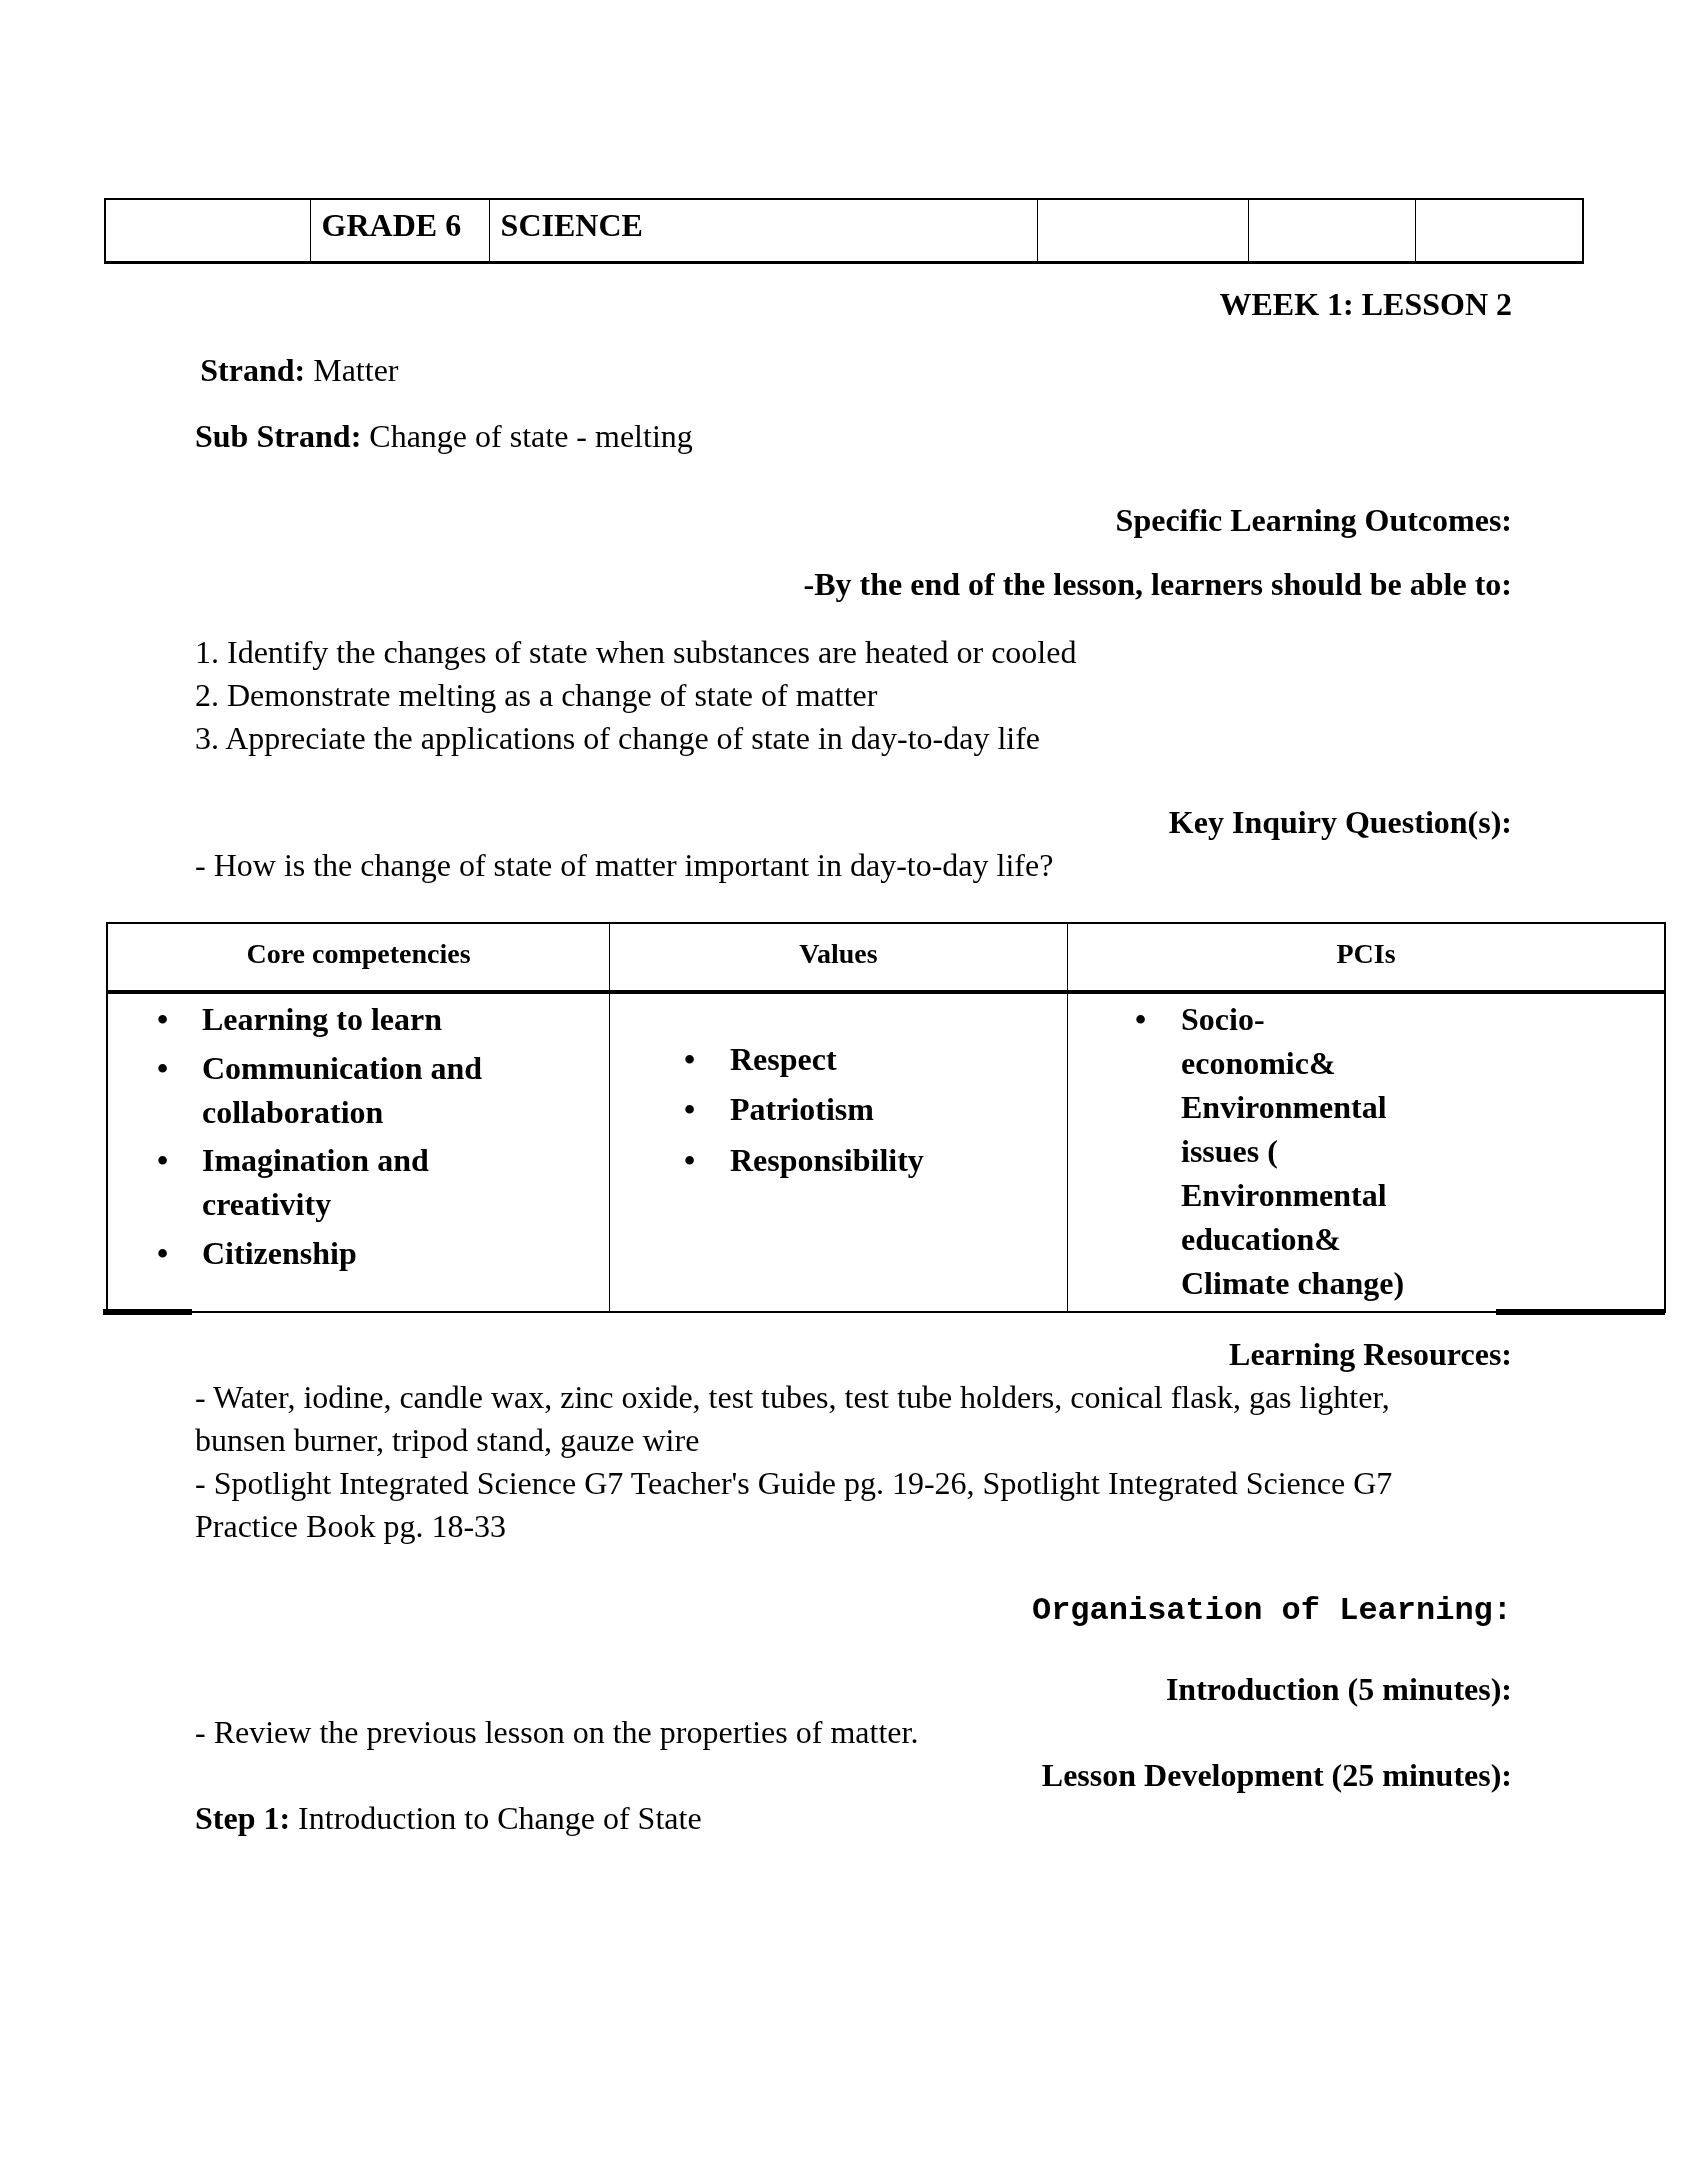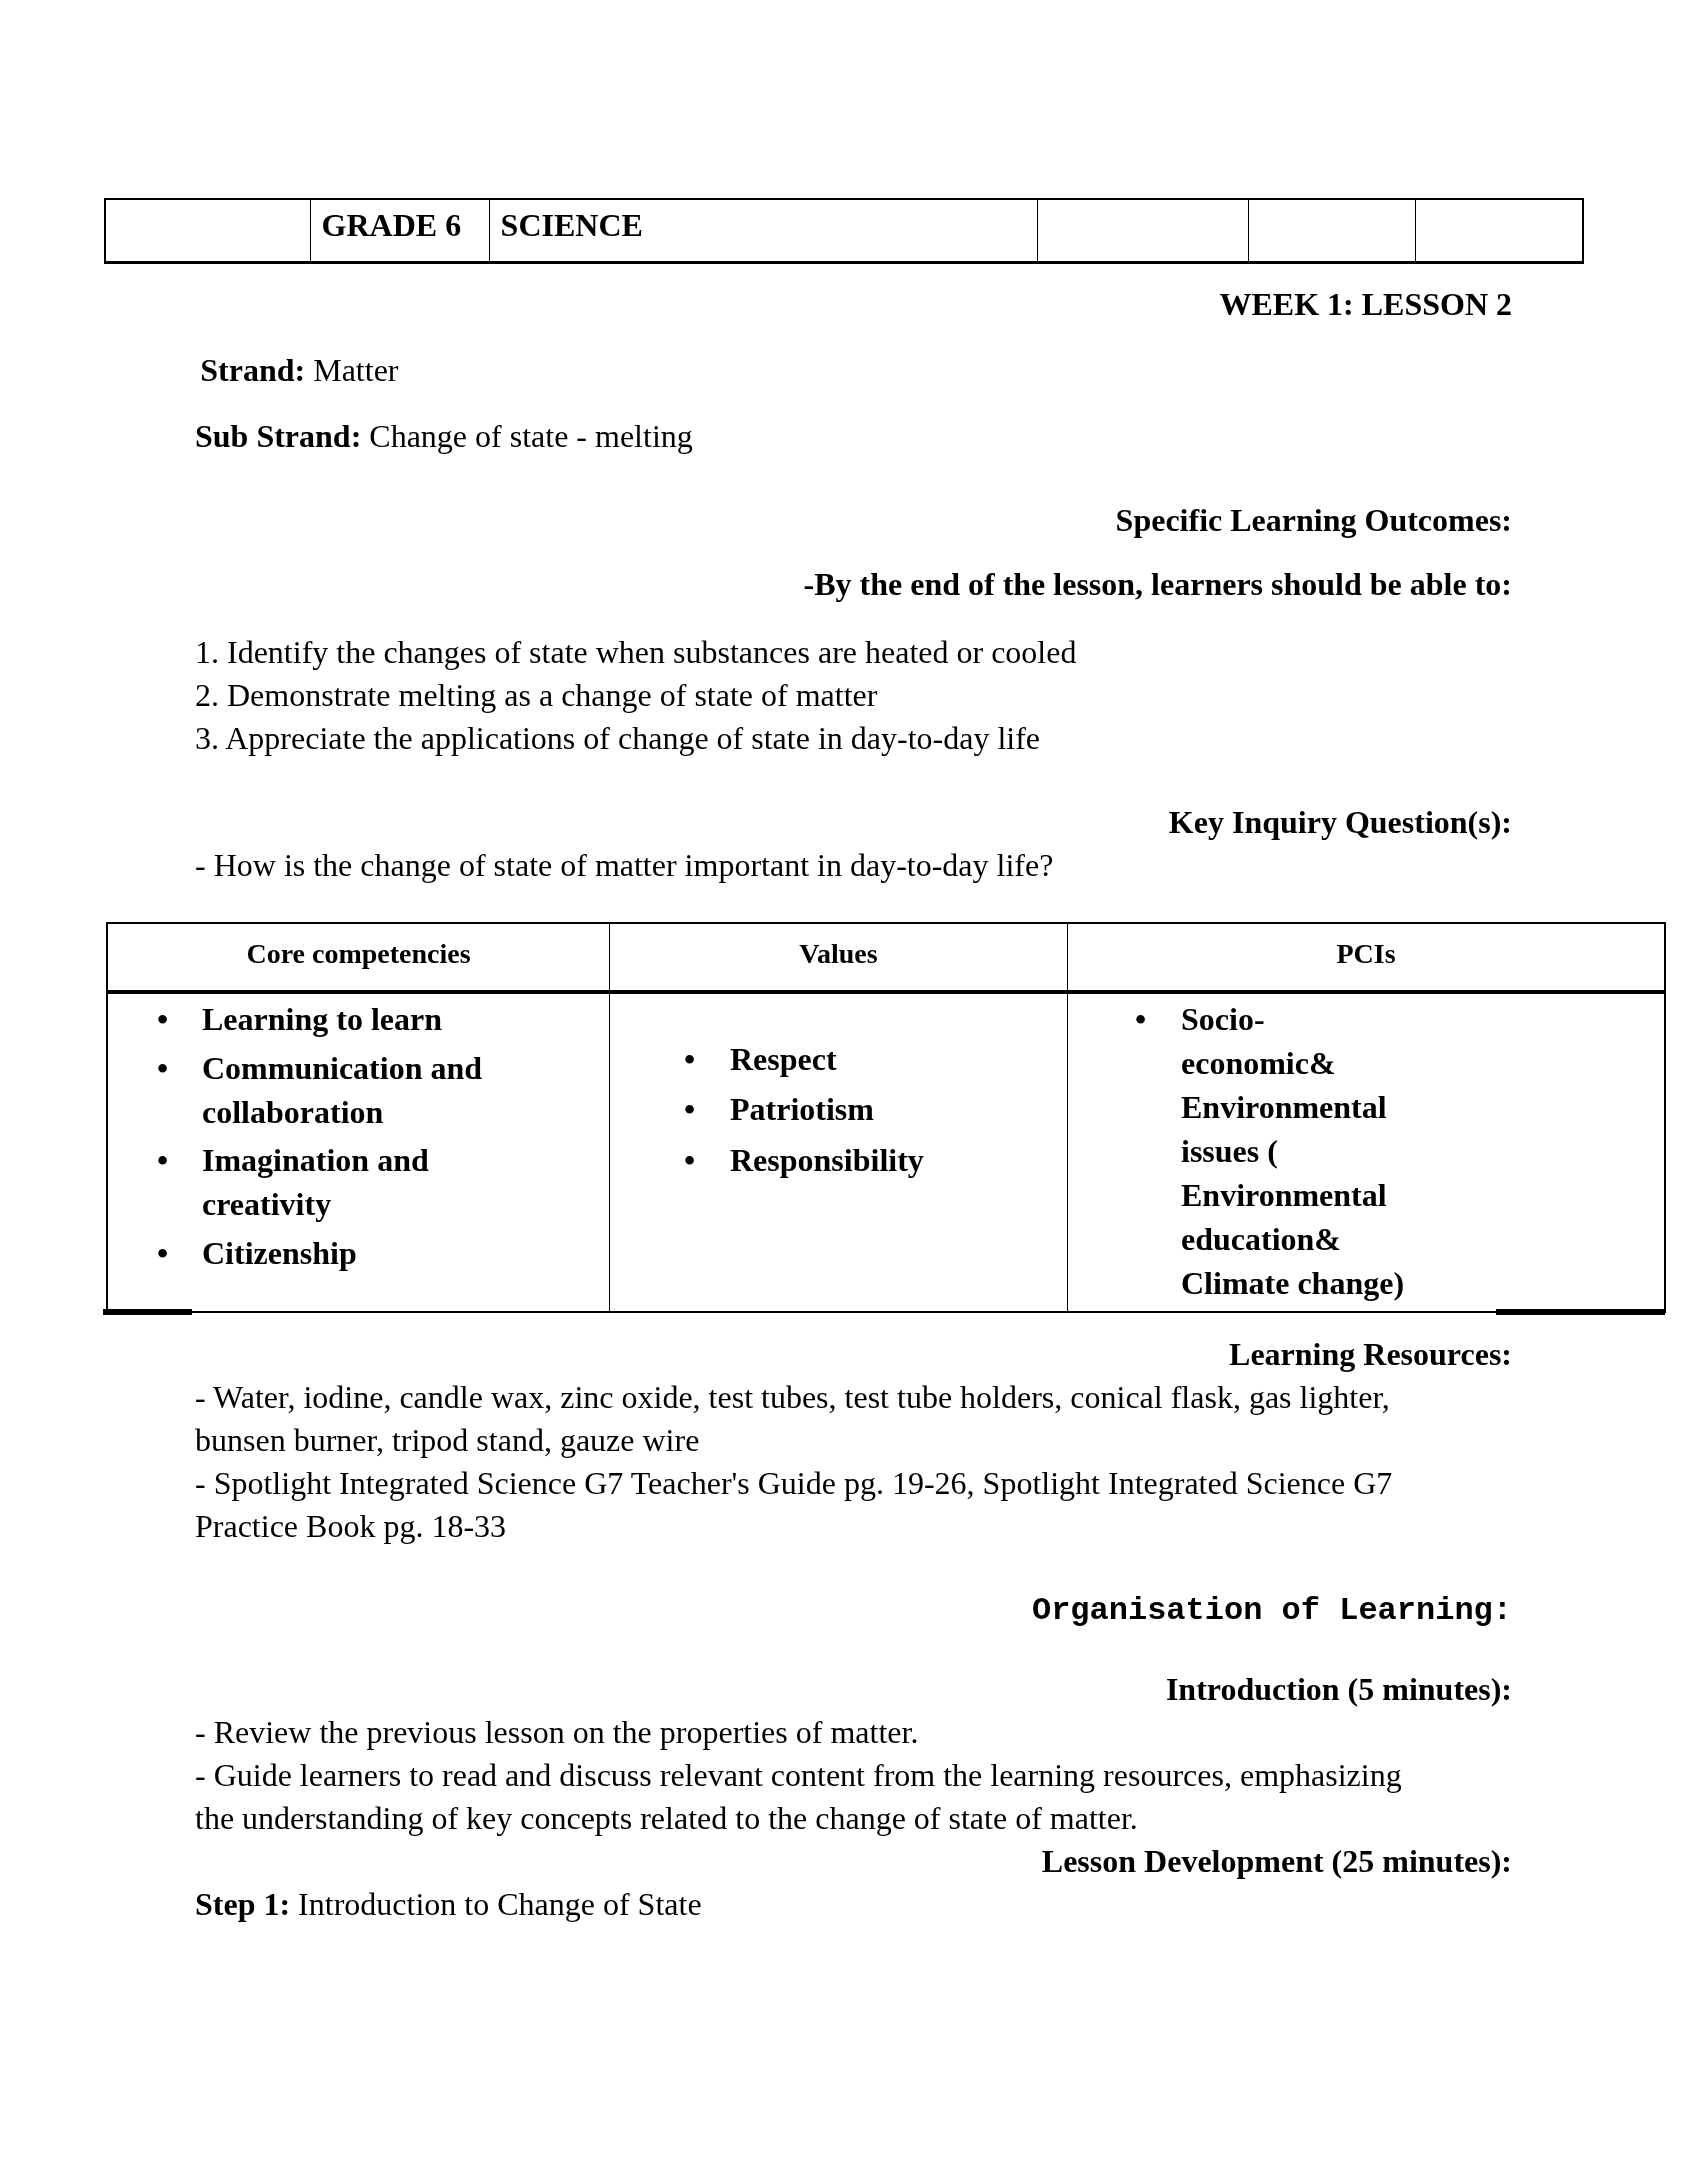--- a/index.html
+++ b/index.html
@@ -200,22 +200,20 @@
 bunsen burner, tripod stand, gauze wire</div>
     <div class="ml">- Spotlight Integrated Science G7 Teacher's Guide pg. 19-26, Spotlight Integrated Science G7
 Practice Book pg. 18-33</div>
   </div>
 
   <div class="text org-head bold">Organisation of Learning:</div>
 
   <div class="text intro-block">
     <div class="bold">Introduction (5 minutes):</div>
     <div class="ml">- Review the previous lesson on the properties of matter.</div>
-    <div class="ml">- Guide learners to read and discuss relevant content from the learning resources, emphasizing
-the understanding of key concepts related to the change of state of matter.</div>
   </div>
 
   <div class="text dev-block">
     <div class="bold">Lesson Development (25 minutes):</div>
     <div>
       <span class="lbl">Step 1:</span><span class="val">Introduction to Change of State</span>
     </div>
   </div>
 
 </div>

